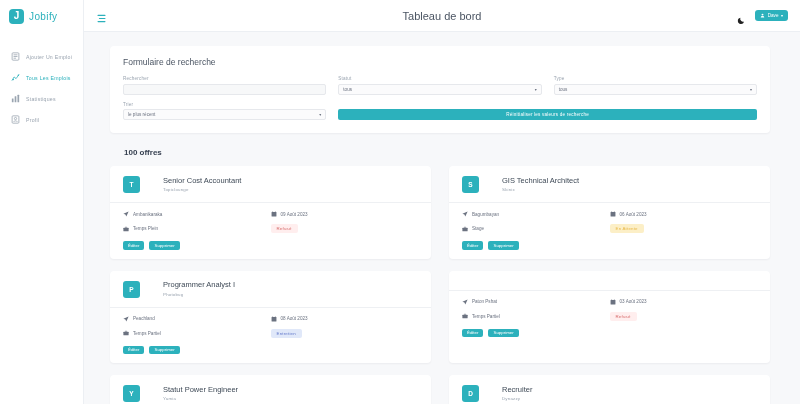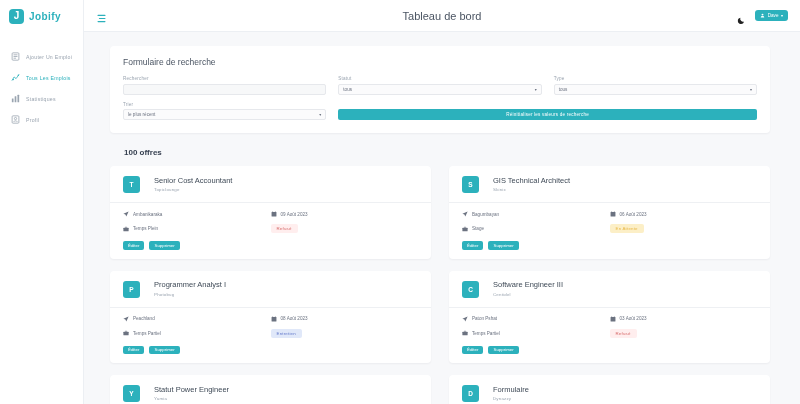--- a/index.html
+++ b/index.html
@@ -24,21 +24,21 @@
     gap: 5px; padding-left: 9px;
   }
   .logo-badge {
     width: 15px; height: 15px; border-radius: 4px;
     background: #2cb1bc; color: #fff;
     font-size: 10px; font-weight: bold;
     display: flex; align-items: center; justify-content: center;
     line-height: 1;
   }
   .logo-text {
-    color: #2cb1bc; font-size: 10px; font-weight: bold; letter-spacing: .4px;
+    color: #2cb1bc; font-size: 10px; font-weight: normal; letter-spacing: .4px;
   }
   .nav { margin-top: 14px; display: flex; flex-direction: column; }
   .nav-item {
     display: flex; align-items: center; gap: 6px;
     height: 21px; padding-left: 11px;
     color: #9aa4b0; font-size: 5.2px; letter-spacing: .25px;
     text-transform: capitalize; cursor: pointer;
   }
   .nav-item.active { color: #2cb1bc; }
   .nav-icon { width: 9px; height: 9px; display: block; flex: 0 0 9px; }
@@ -104,21 +104,21 @@
 
   
   .jobs-count { font-size: 8px; color: #374151; font-weight: bold; margin: 15px 0 9px 14px; }
   .jobs-grid { display: grid; grid-template-columns: 1fr 1fr; gap: 12px 18px; }
 
   .job-card {
     background: #fff; border-radius: 4px;
     box-shadow: 0 1px 2px rgba(16,24,40,.05);
     padding: 10px 13px 9px 13px;
   }
-  .job-head { display: flex; align-items: center; gap: 14px; }
+  .job-head { display: flex; align-items: center; gap: 23px; }
   .job-avatar {
     width: 17px; height: 17px; border-radius: 3px; background: #2cb1bc;
     color: #fff; font-size: 6.5px; font-weight: bold;
     display: flex; align-items: center; justify-content: center;
   }
   .job-title { font-size: 7.5px; color: #3f4a57; line-height: 1.15; }
   .job-company { font-size: 4.4px; color: #9aa4b0; margin-top: 1.5px; letter-spacing: .2px; }
   .job-divider { height: 1px; background: #eef0f3; margin: 9px -13px 0 -13px; }
 
   .job-meta { display: grid; grid-template-columns: 1fr 1fr; row-gap: 7px; margin-top: 8px; }
@@ -393,27 +393,20 @@
         <span class="status-badge status-entretien">Entretien</span>
       </div>
     </div>
     <div class="job-actions">
       <button class="act-btn">Éditer</button>
       <button class="act-btn delete">Supprimer</button>
     </div>
   </article>
 
   <article class="job-card">
-    <div class="job-head">
-      <div class="job-avatar">C</div>
-      <div>
-        <div class="job-title">Software Engineer III</div>
-        <div class="job-company">Centidel</div>
-      </div>
-    </div>
     <div class="job-divider"></div>
     <div class="job-meta">
       <div class="meta-item">
         <svg viewBox="0 0 16 16" fill="currentColor">
                   <path d="M15 1 L1 7 L6.5 9 L8.8 14.5 Z"></path>
                 </svg>
         <span>Paton Pshat</span>
       </div>
       <div class="meta-item">
         <svg viewBox="0 0 16 16" fill="currentColor">
@@ -448,21 +441,21 @@
         <div class="job-company">Yamia</div>
       </div>
     </div>
 
   </article>
 
   <article class="job-card">
     <div class="job-head">
       <div class="job-avatar">D</div>
       <div>
-        <div class="job-title">Formulaire</div>
+        <div class="job-title">Recruiter</div>
         <div class="job-company">Dynazzy</div>
       </div>
     </div>
 
   </article>
 </div>
 
     </div>
   </div>
 

